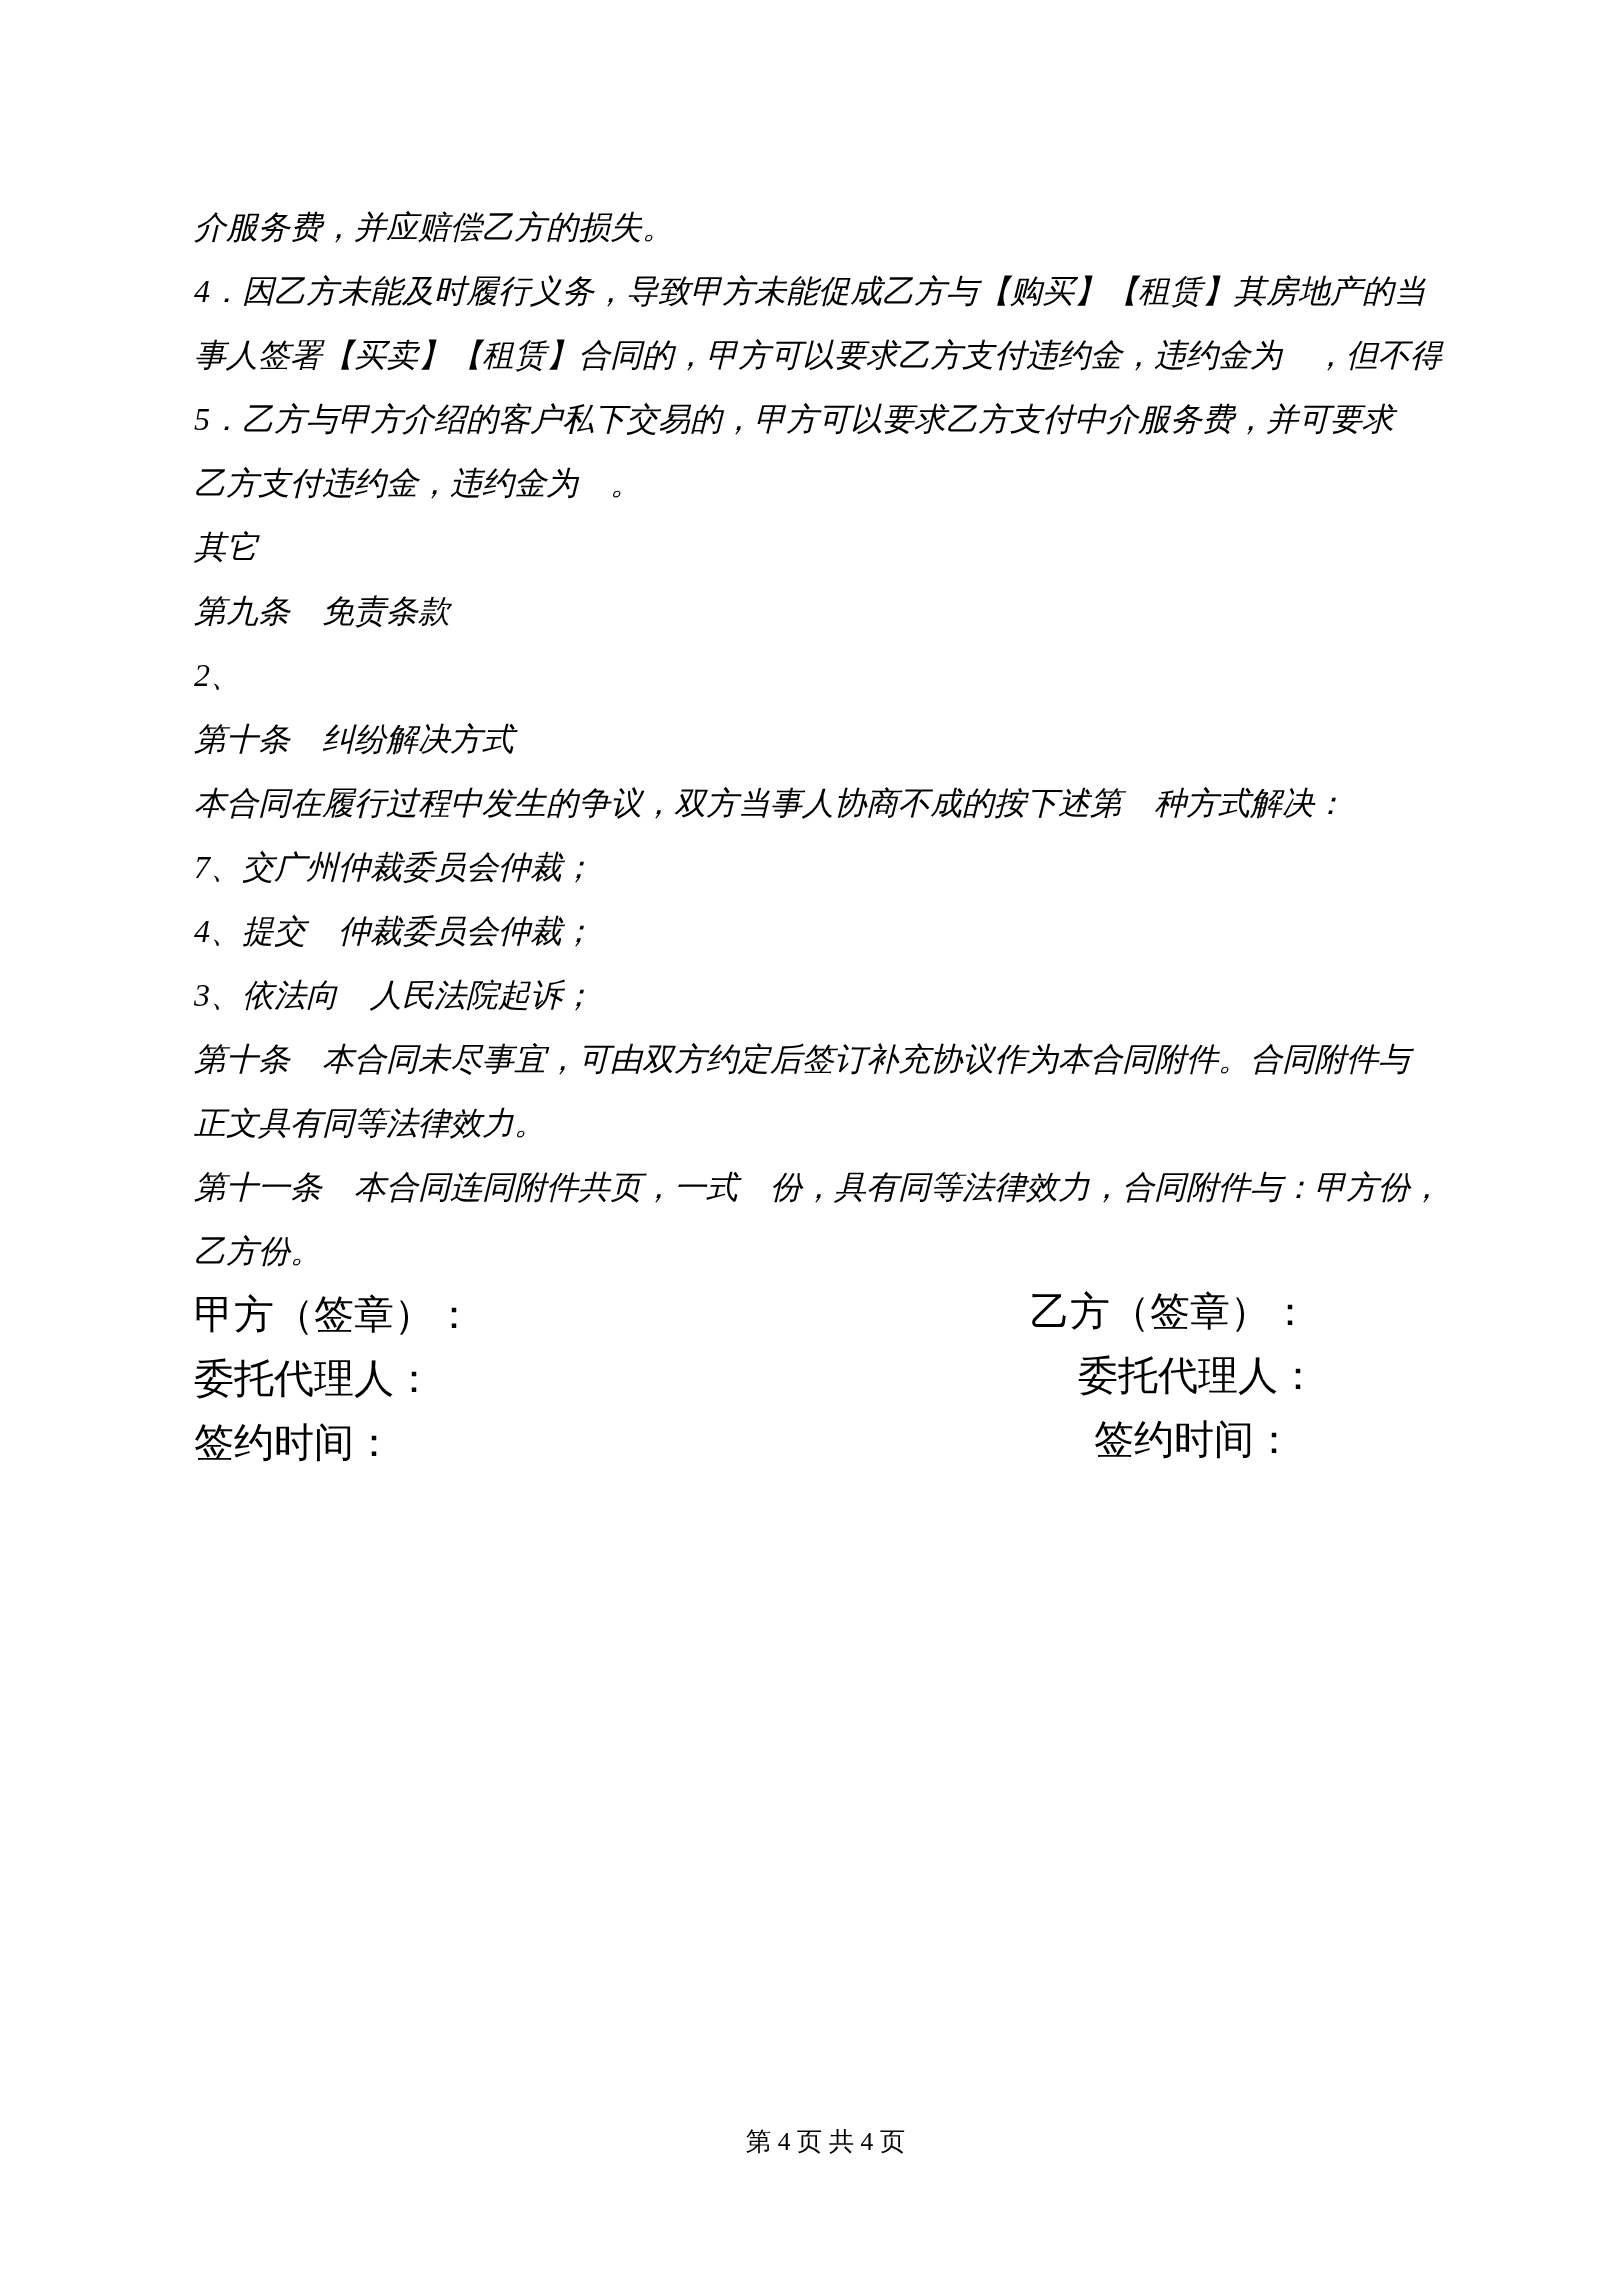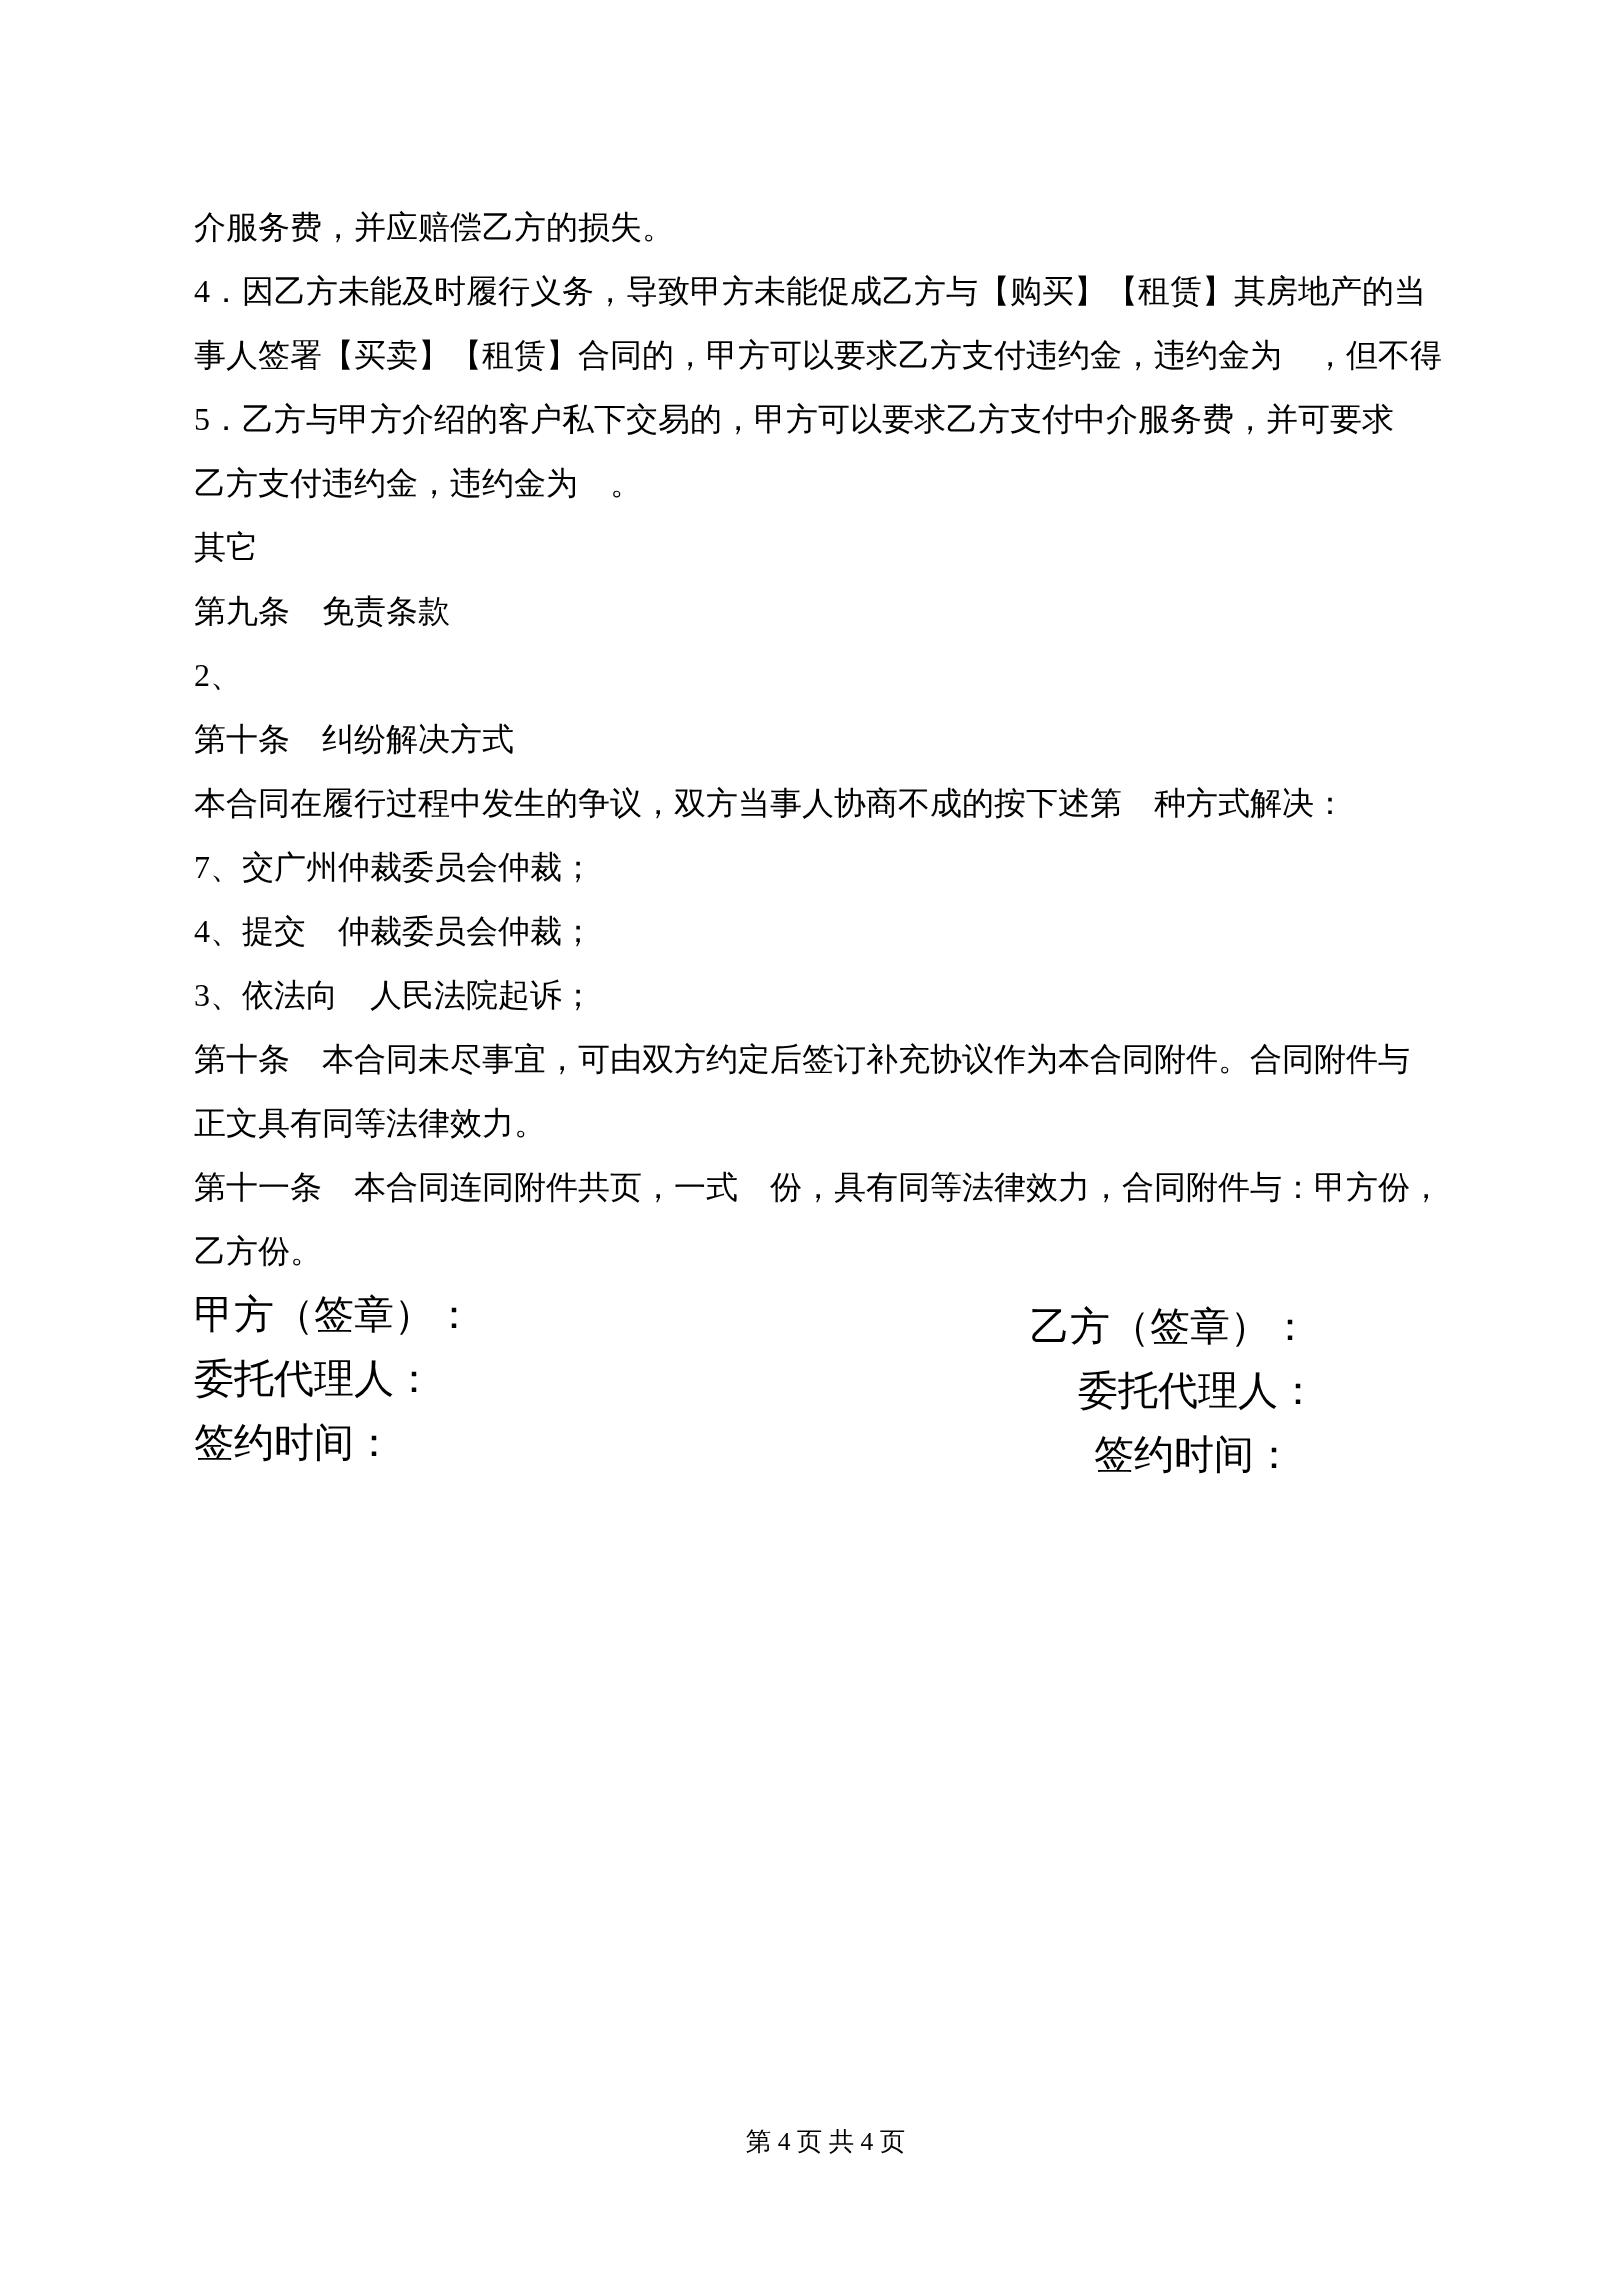--- a/index.html
+++ b/index.html
@@ -21,34 +21,35 @@
       left: 194px;
       top: 195px;
       width: 1241px;
     }
     .line {
       font-size: 32px;
       line-height: 64px;
       height: 64px;
       white-space: pre;
       letter-spacing: 0;
+      font-style: italic;
     }
     .sig-row {
       position: relative;
       font-size: 40px;
       line-height: 64px;
       height: 64px;
       white-space: pre;
     }
     .sig-left {
       position: absolute;
       left: 0;
       top: 0;
     }
-    .sig-right { position: absolute; top: 12px; }
+    .sig-right { position: absolute; top: 0; font-family: Liberation Mono, monospace; }
     .sig-right.r0 { left: 836px; }
     .sig-right.r1 { left: 884px; }
     .sig-right.r2 { left: 900px; }
     .footer {
       position: absolute;
       top: 2124px;
       left: 0;
       width: 100%;
       text-align: center;
       font-size: 25.5px;

